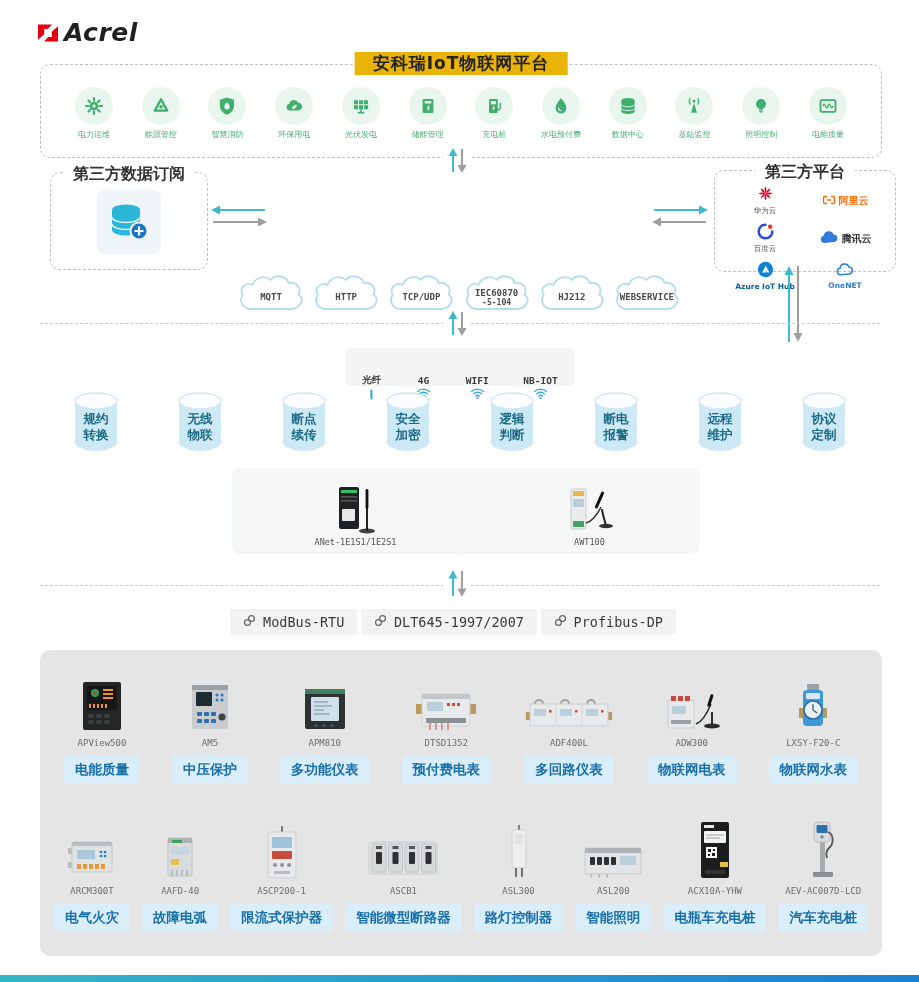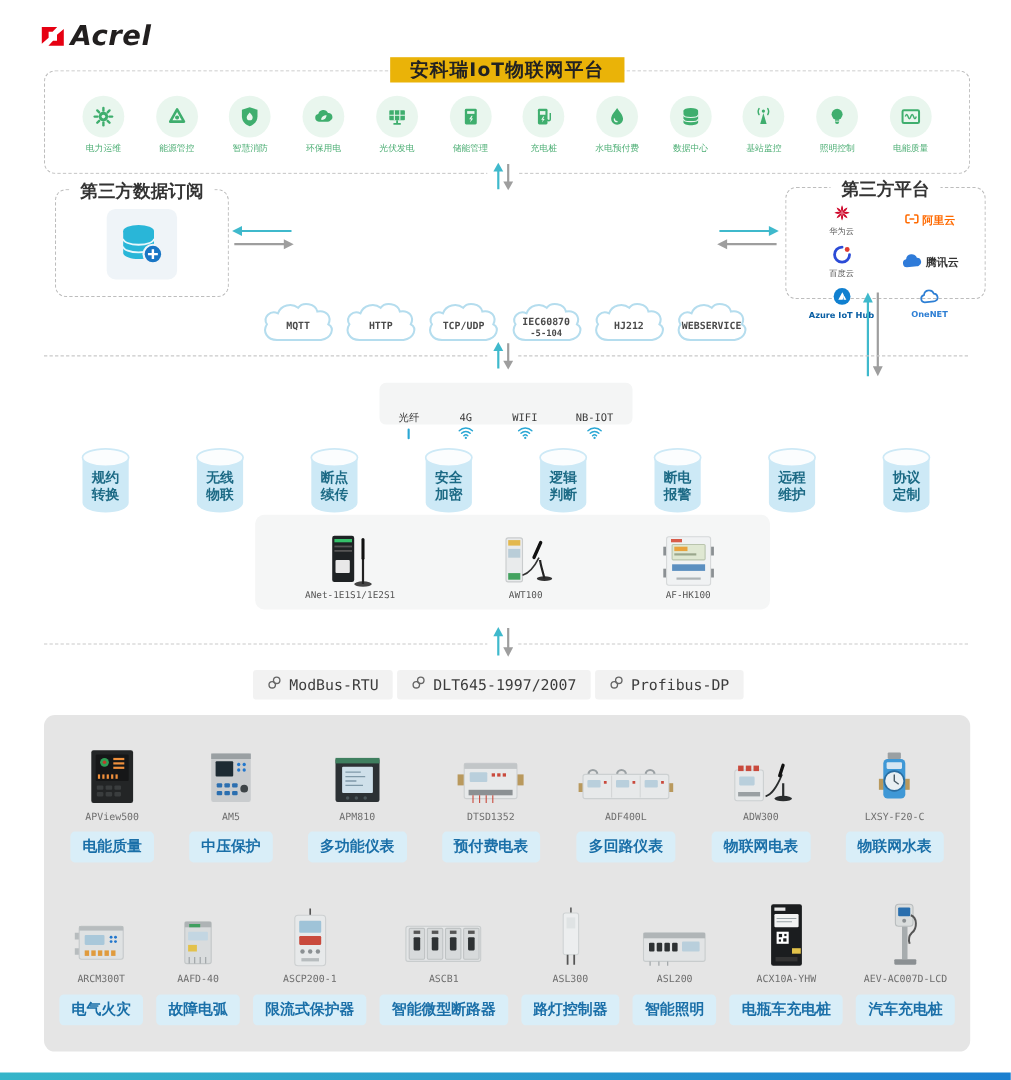--- a/index.html
+++ b/index.html
@@ -55,24 +55,24 @@
   .pcloud-text{position:absolute;inset:0;display:flex;flex-direction:column;align-items:center;
     justify-content:center;padding-top:7px;font-family:"DejaVu Sans Mono",monospace;font-size:9px;
     font-weight:bold;color:#4a4a4a;line-height:1.15;}
   .pcloud-text .l2{font-size:8px;}
   
   .dashed-sep{left:40px;width:840px;border-top:1.5px dashed #c9c9c9;}
   
   #conn-bar{left:345px;top:348px;width:230px;height:38px;background:#f4f5f5;border-radius:6px;
     display:flex;align-items:center;justify-content:space-around;}
   .conn{display:flex;flex-direction:column;align-items:center;gap:1px;}
-  .conn-label{font-size:9.5px;font-weight:normal;color:#3a3a3a;font-family:"DejaVu Sans Mono",monospace;margin-top:40px;}
+  .conn-label{font-size:9.5px;font-weight:bold;color:#3a3a3a;font-family:"DejaVu Sans Mono",monospace;margin-top:40px;}
   .conn-icn svg{width:15px;height:13px;display:block;}
   
-  #features-row{left:72px;top:406px;width:776px;display:flex;justify-content:space-between;}
+  #features-row{left:72px;top:391px;width:776px;display:flex;justify-content:space-between;}
   .cyl{position:relative;width:48px;height:62px;}
   .cyl svg{position:absolute;inset:0;}
   .cyl-text{position:absolute;top:20px;left:0;right:0;text-align:center;font-size:12.5px;
     font-weight:bold;color:#1c6a85;line-height:1.3;}
   
   #gateway-panel{left:232px;top:468px;width:468px;height:86px;background:#f5f6f6;border-radius:8px;
     display:flex;justify-content:space-around;align-items:flex-end;padding-bottom:7px;box-sizing:border-box;}
   .gw{display:flex;flex-direction:column;align-items:center;}
   .gw-img{height:58px;display:flex;align-items:flex-end;justify-content:center;}
   .gw-model{font-size:8.5px;color:#555;font-family:"DejaVu Sans Mono",monospace;margin-top:2px;}
@@ -612,38 +612,20 @@
             <rect x="12" y="36" width="11" height="6" fill="#43a25f"></rect>
             <path d="M25 38 C32 36 36 30 40 22" fill="none" stroke="#333" stroke-width="1.5"></path>
             <rect x="37" y="6" width="3" height="18" rx="1.5" fill="#111" transform="rotate(24 38.5 15)"></rect>
             <ellipse cx="45" cy="41" rx="7" ry="2.2" fill="#333"></ellipse>
             <path d="M45 41 C43 33 41 27 41 24" stroke="#222" stroke-width="2" fill="none"></path>
           </svg>
         </div>
         <div class="gw-model">AWT100</div>
       </div>
 
-      <div class="gw">
-        <div class="gw-img">
-          <svg width="58" height="50" viewBox="0 0 58 50">
-            <rect x="6" y="12" width="4" height="8" fill="#8b9093"></rect>
-            <rect x="48" y="12" width="4" height="8" fill="#8b9093"></rect>
-            <rect x="6" y="32" width="4" height="8" fill="#8b9093"></rect>
-            <rect x="48" y="32" width="4" height="8" fill="#8b9093"></rect>
-            <rect x="9" y="3" width="40" height="44" rx="2" fill="#f0f2f3" stroke="#d5d8d9"></rect>
-            <rect x="13" y="5" width="10" height="3" fill="#d85c4a"></rect>
-            <rect x="14" y="10" width="30" height="14" rx="1" fill="#dfe8d2" stroke="#b9c4ad"></rect>
-            <rect x="16" y="12" width="12" height="4" fill="#e8a33d"></rect>
-            <rect x="16" y="18" width="20" height="2" fill="#9aa78c"></rect>
-            <rect x="14" y="28" width="30" height="6" fill="#5b8fc0"></rect>
-            <rect x="18" y="40" width="22" height="2" fill="#aeb4b6"></rect>
-          </svg>
-        </div>
-        <div class="gw-model">AF-HK100</div>
-      </div>
     </div>
 
   <div class="abs dashed-sep" style="top:585px;"></div>
 
   <div class="abs varrow" style="left:443px;top:569px;">
     <svg width="28" height="29" viewBox="0 0 28 29">
       <line x1="10" y1="8" x2="10" y2="27" stroke="#3fb9cc" stroke-width="2"></line>
       <polygon points="10,1 5.5,9.5 14.5,9.5" fill="#3fb9cc"></polygon>
       <line x1="19" y1="2" x2="19" y2="21" stroke="#9e9e9e" stroke-width="2"></line>
       <polygon points="19,28 14.5,19.5 23.5,19.5" fill="#9e9e9e"></polygon>

